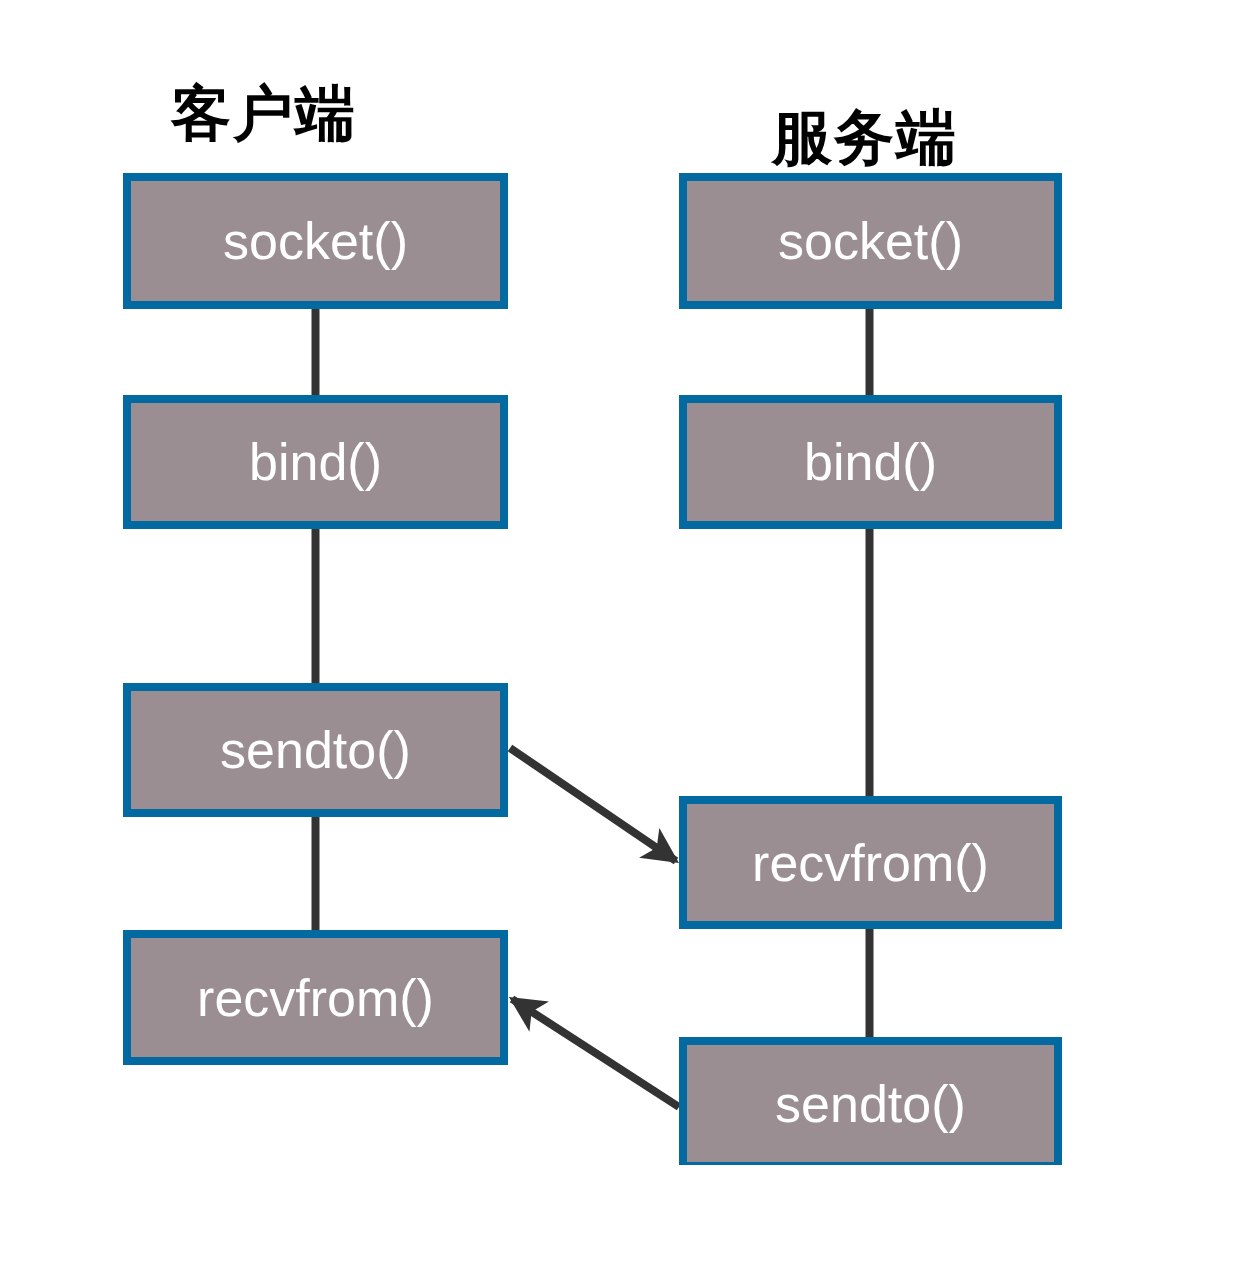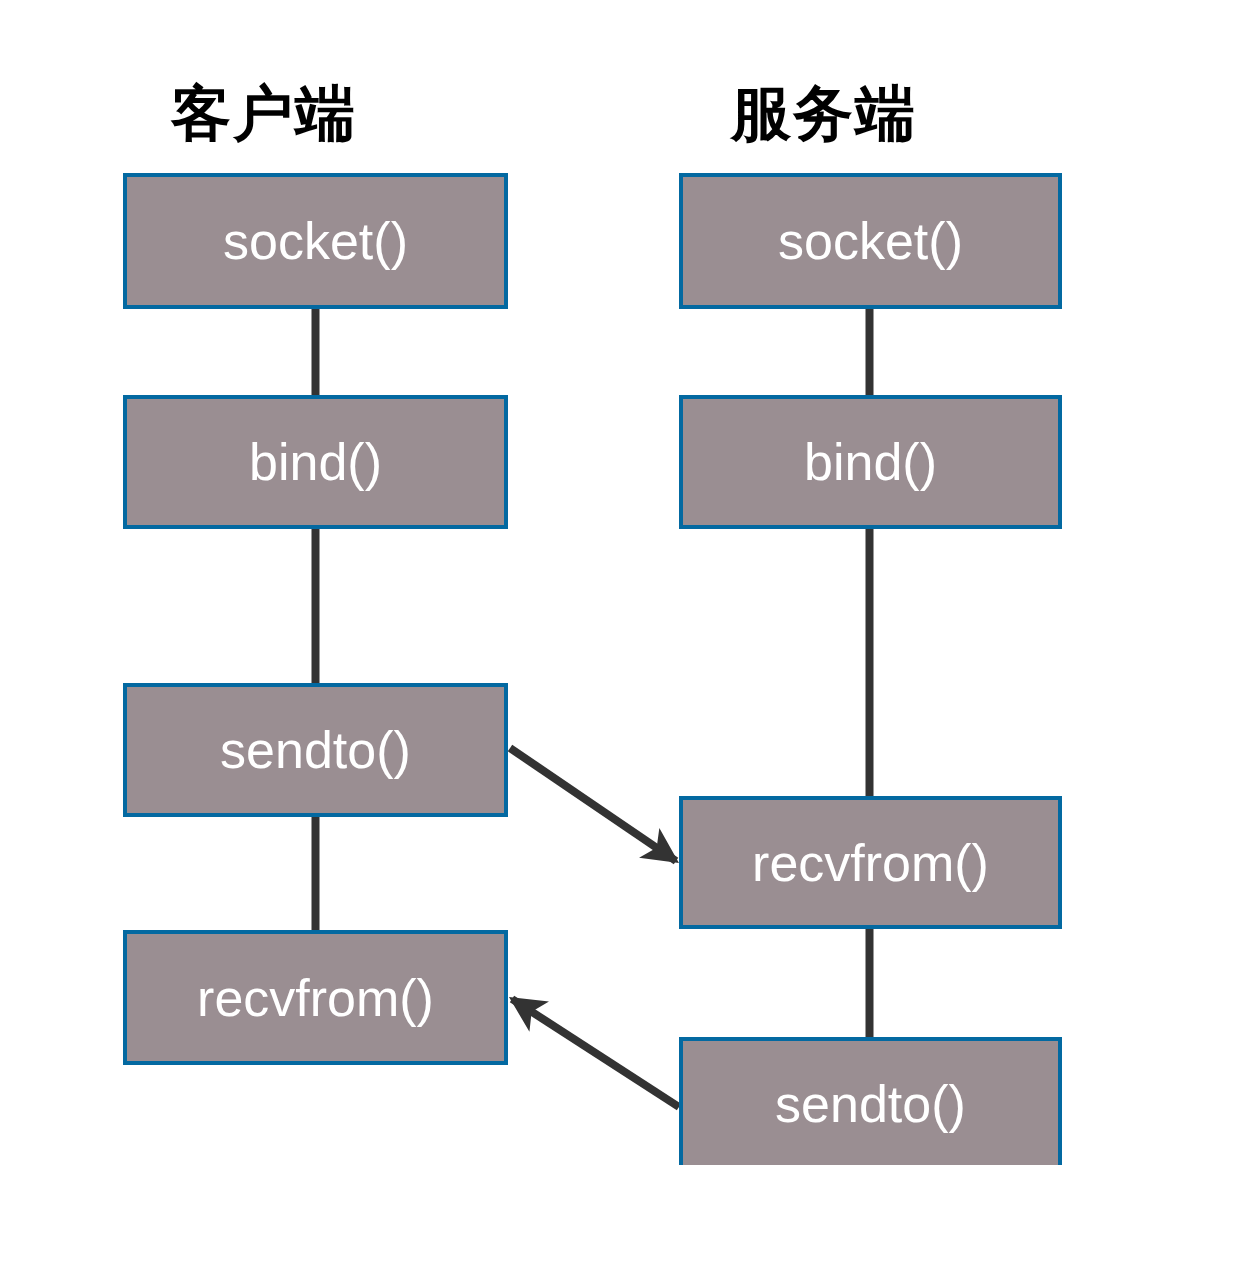--- a/index.html
+++ b/index.html
@@ -26,26 +26,26 @@
     position: absolute;
     top: 84px;
     font-size: 60px;
     font-weight: bold;
     color: #000000;
     letter-spacing: 2px;
     white-space: nowrap;
     line-height: 1;
   }
   #hdr-client { left: 171px; }
-  #hdr-server { left: 731px; }
+  #hdr-server { left: 772px; margin-top: 24px; }
   .box {
     position: absolute;
     box-sizing: border-box;
     background: #9a8e92;
-    border: 4px solid #0369a1;
+    border: 8px solid #0369a1;
     color: #ffffff;
     font-size: 52px;
     display: flex;
     align-items: center;
     justify-content: center;
     white-space: nowrap;
   }
   .col-client { left: 123px; width: 385px; }
   .col-server { left: 679px; width: 383px; }
   #box-client-socket   { top: 173px;  height: 136px; }

